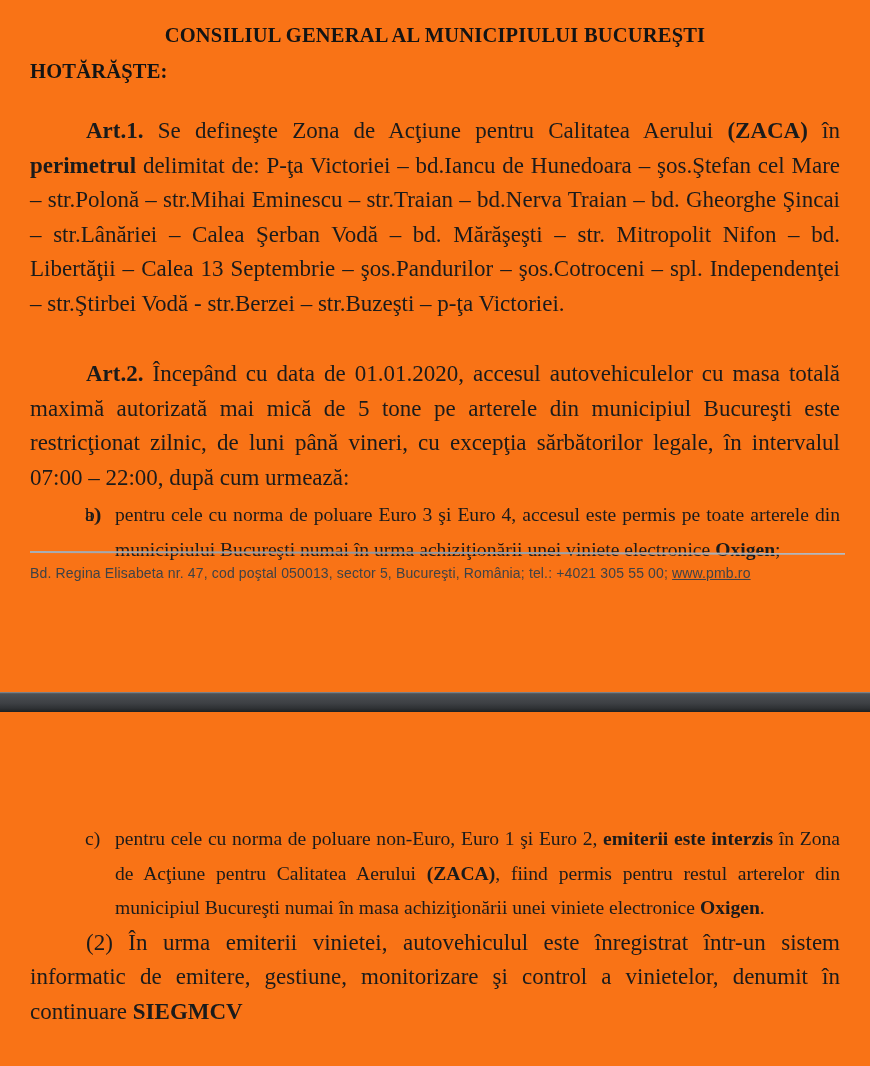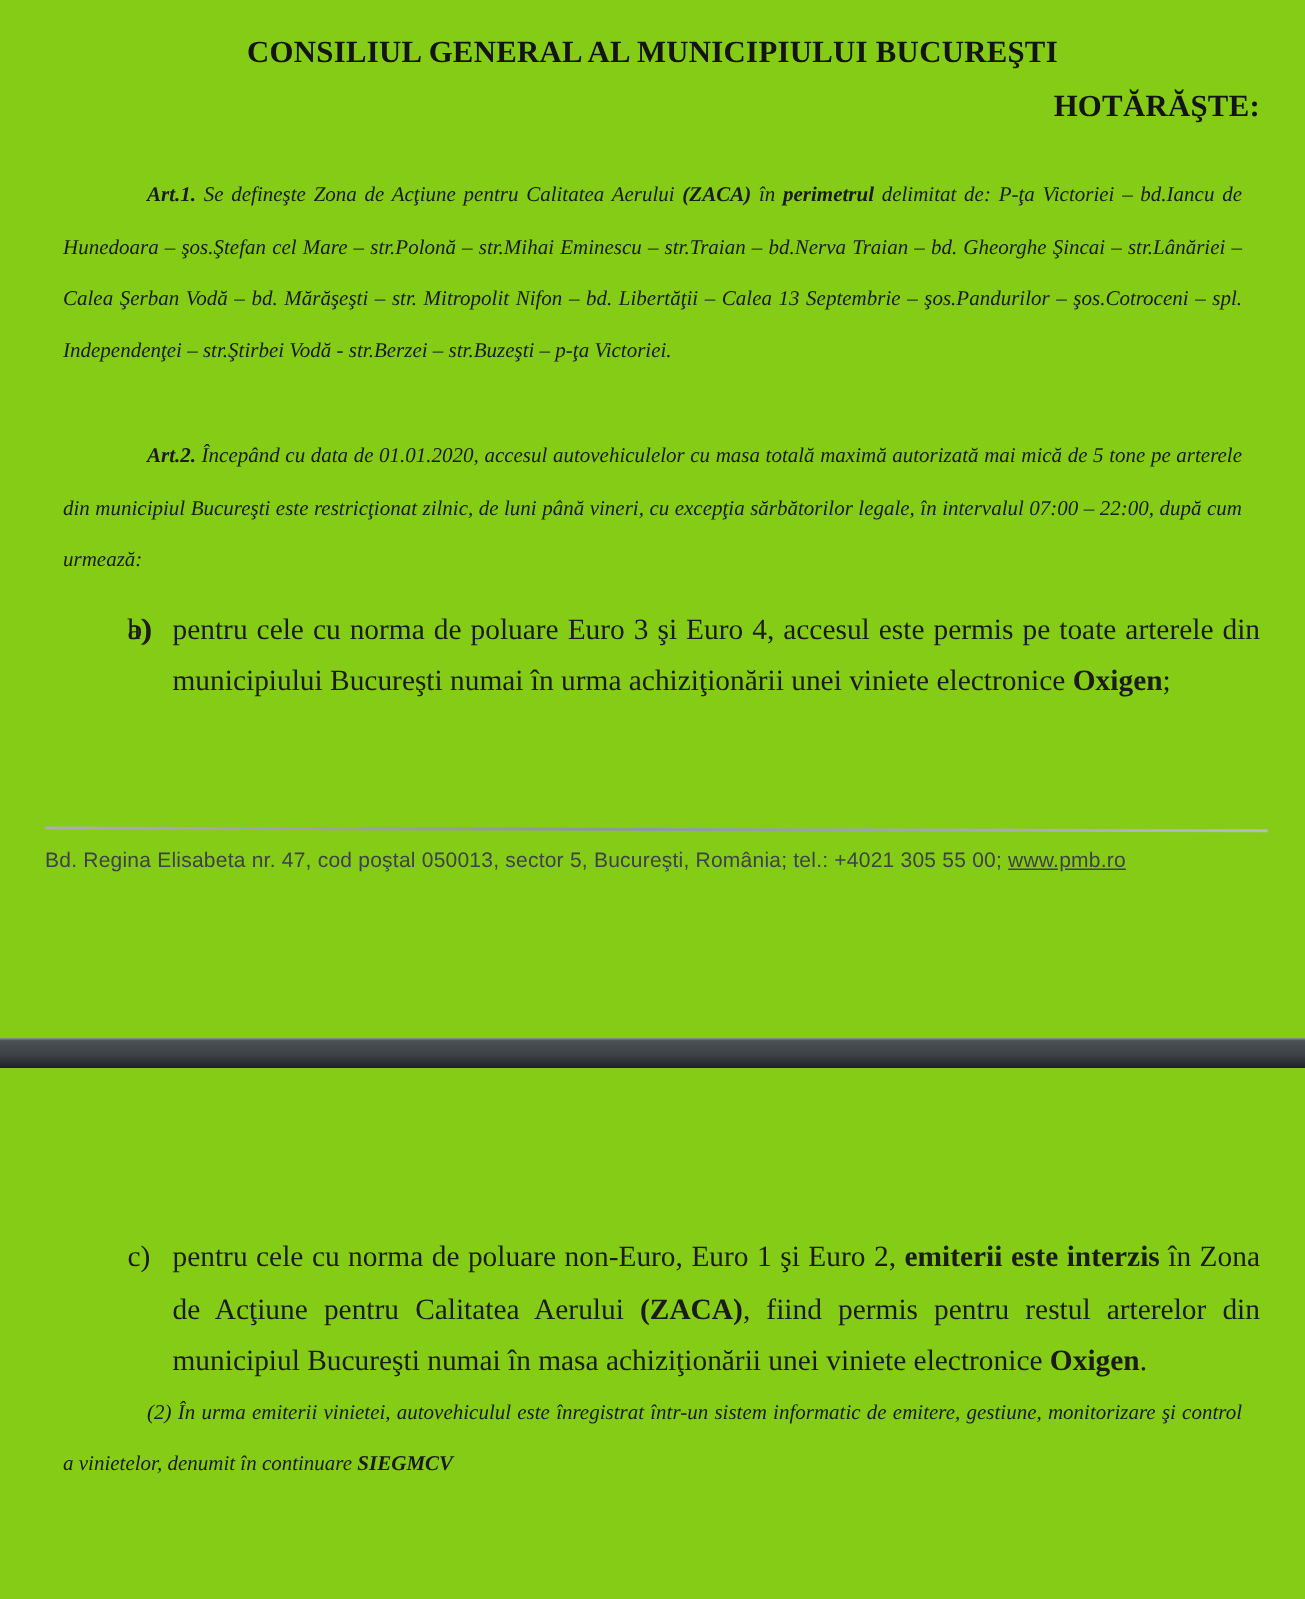--- a/index.html
+++ b/index.html
@@ -11,21 +11,21 @@
     width: 870px;
     height: 1066px;
     overflow: hidden;
     font-family: "Liberation Serif", "DejaVu Serif", serif;
     color: #1b1b1b;
   }
 
   .page {
     position: relative;
     width: 870px;
-    background: #84cc16;
+    background: #f97316;
     box-sizing: border-box;
   }
 
   .page-one {
     height: 692px;
     padding: 0 30px;
   }
 
   .page-two {
     height: 354px;
@@ -37,40 +37,39 @@
     text-align: center;
     font-weight: bold;
     font-size: 20.5px;
     letter-spacing: 0.2px;
     line-height: 1.45;
     margin: 0;
     padding-top: 21px;
     color: #141414;
   }
   .doc-subtitle {
-    text-align: right;
+    text-align: left;
     font-weight: bold;
     font-size: 20.5px;
     letter-spacing: 0.2px;
     line-height: 1.45;
     margin: 0;
     padding-top: 6px;
     color: #141414;
   }
 
   
   .para {
     text-align: justify;
     text-justify: inter-word;
-    font-size: 14px;
+    font-size: 23px;
     line-height: 34.5px;
-    margin: 12px;
+    margin: 0;
     color: #1b1b1b;
     hyphens: none;
-    font-style: italic;
   }
   .para.indent {
     text-indent: 56px;
   }
   .art-1 { margin-top: 28px; }
   .art-2 { margin-top: 36px; }
   .art-3 { margin-top: 26px; }
   .art-3-2 { margin-top: 0; }
 
   b, .bold { font-weight: bold; }

